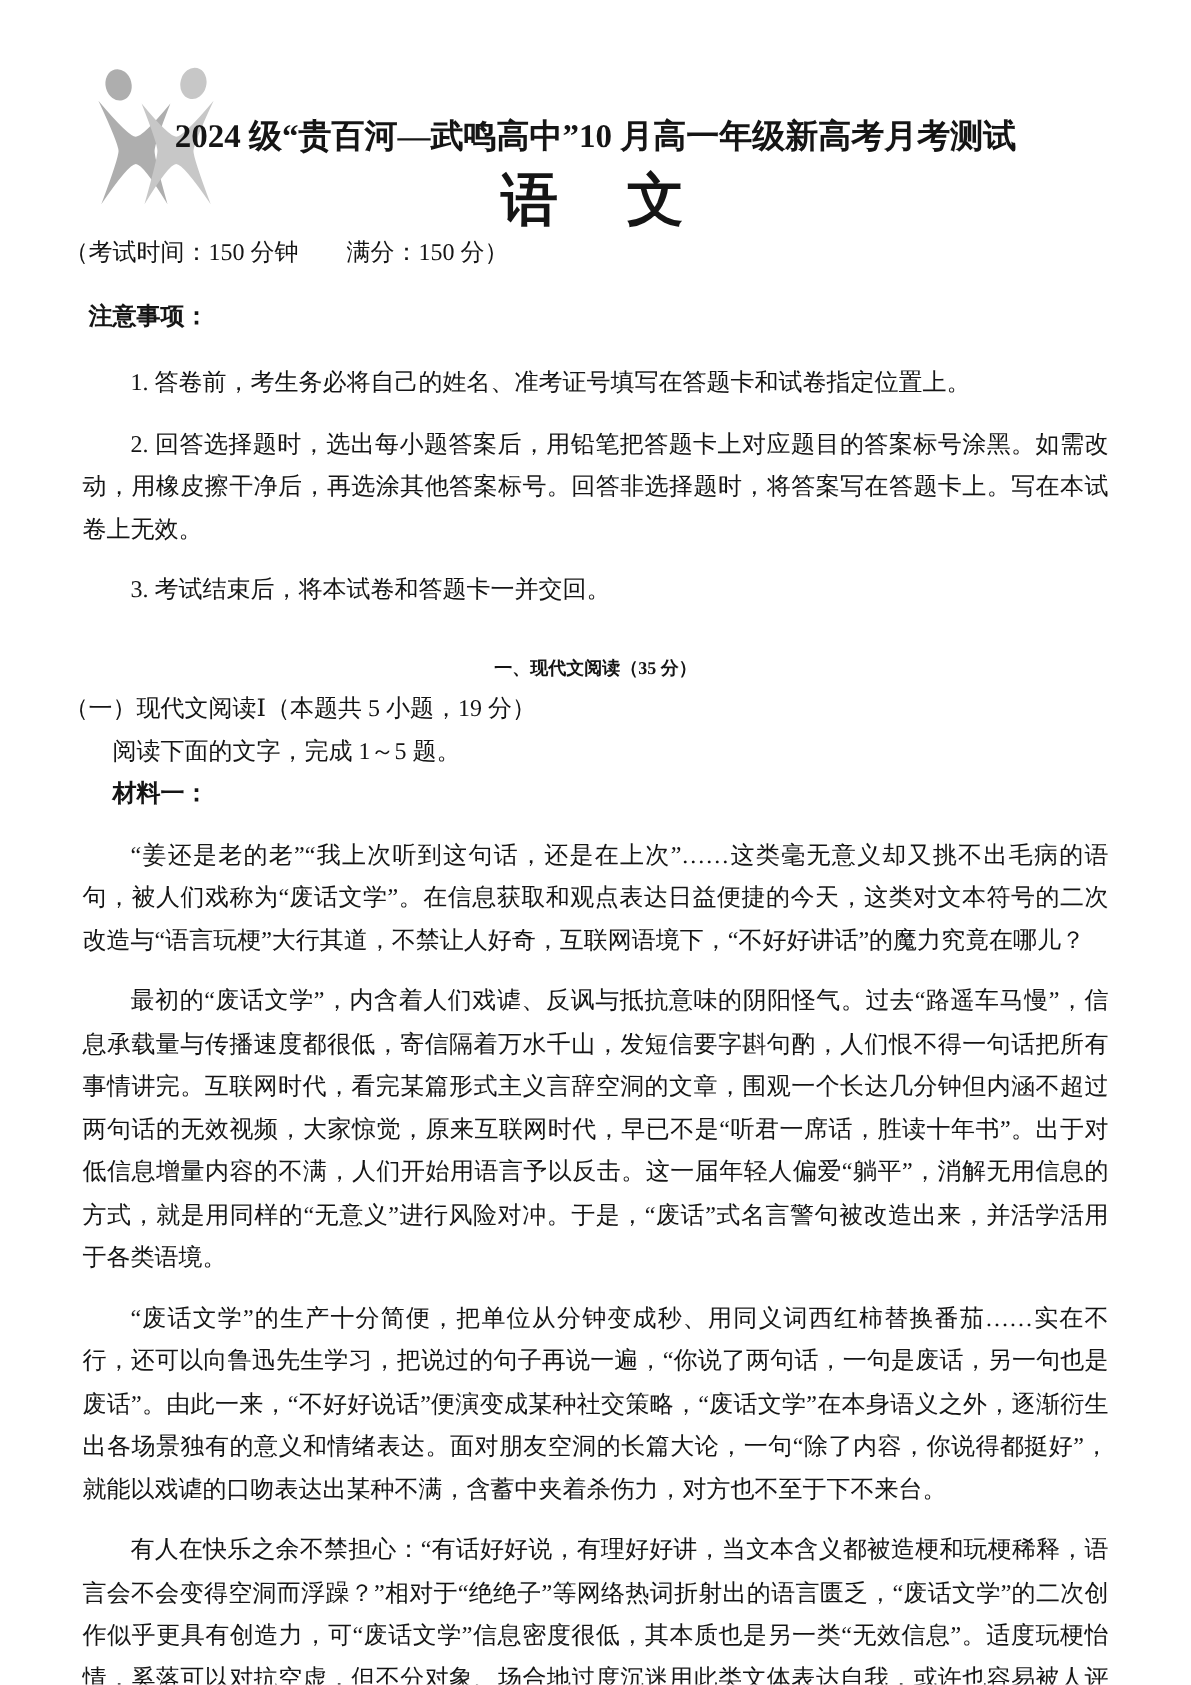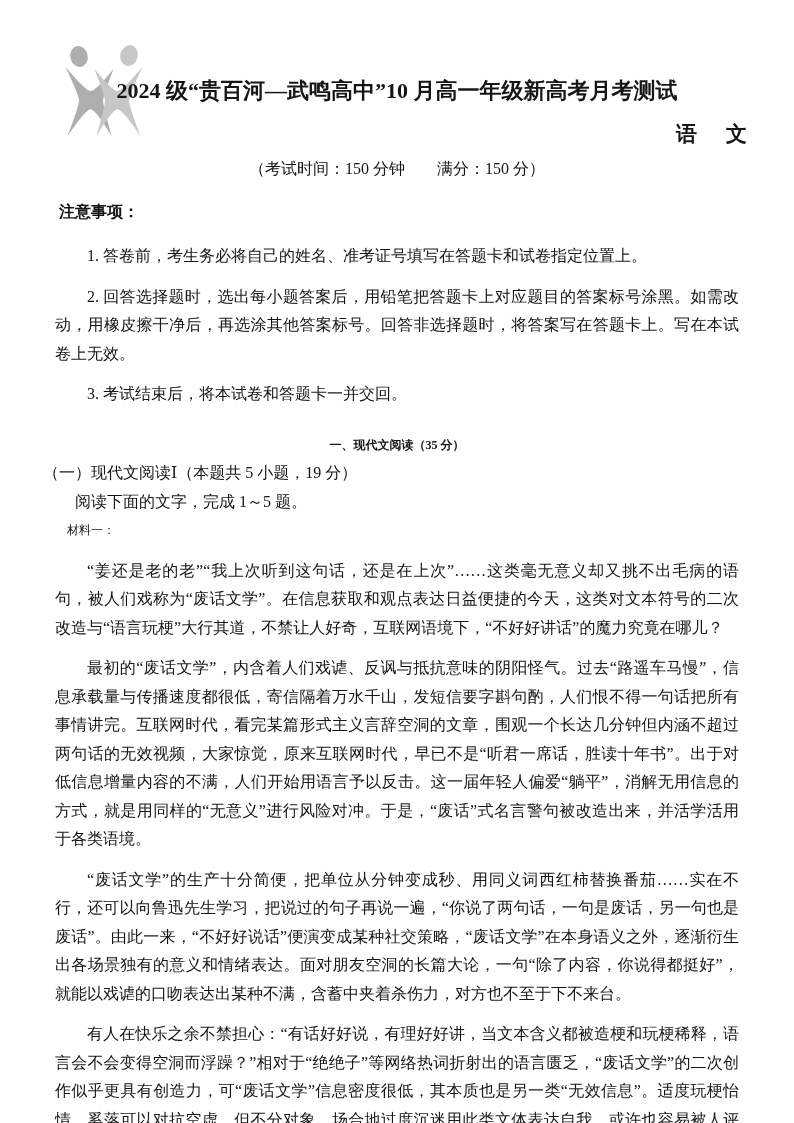--- a/index.html
+++ b/index.html
@@ -33,29 +33,29 @@
   }
   .header { position: relative; z-index: 1; }
   .title {
     text-align: center;
     font-weight: bold;
     font-size: 22px;
     line-height: 30px;
     margin: 6px 0 0 0;
   }
   .subject {
-    text-align: right;
+    text-align: center;
     font-weight: bold;
-    font-size: 21px;
+    font-size: 38px;
     line-height: 40px;
     margin: 8px 0 2px 0;
     letter-spacing: 4px;
   }
   .exam-info {
-    text-align: center;
+    text-align: left;
     font-size: 16px;
     line-height: 26px;
     margin: 0 0 6px 0;
   }
   .notice-heading {
     font-weight: bold;
     font-size: 16px;
     line-height: 28px;
     margin: 16px;
   }
@@ -78,22 +78,22 @@
     line-height: 28.5px;
     margin: 0;
   }
   .instruction {
     font-size: 16px;
     line-height: 28.5px;
     text-indent: 2em;
     margin: 0;
   }
   .material-label {
-    font-weight: normal;
-    font-size: 12px;
+    font-weight: bold;
+    font-size: 16px;
     line-height: 28.5px;
     text-indent: 2em;
     margin: 0;
   }
 </style>
 </head>
 <body>
 
 <div class="page">
 

